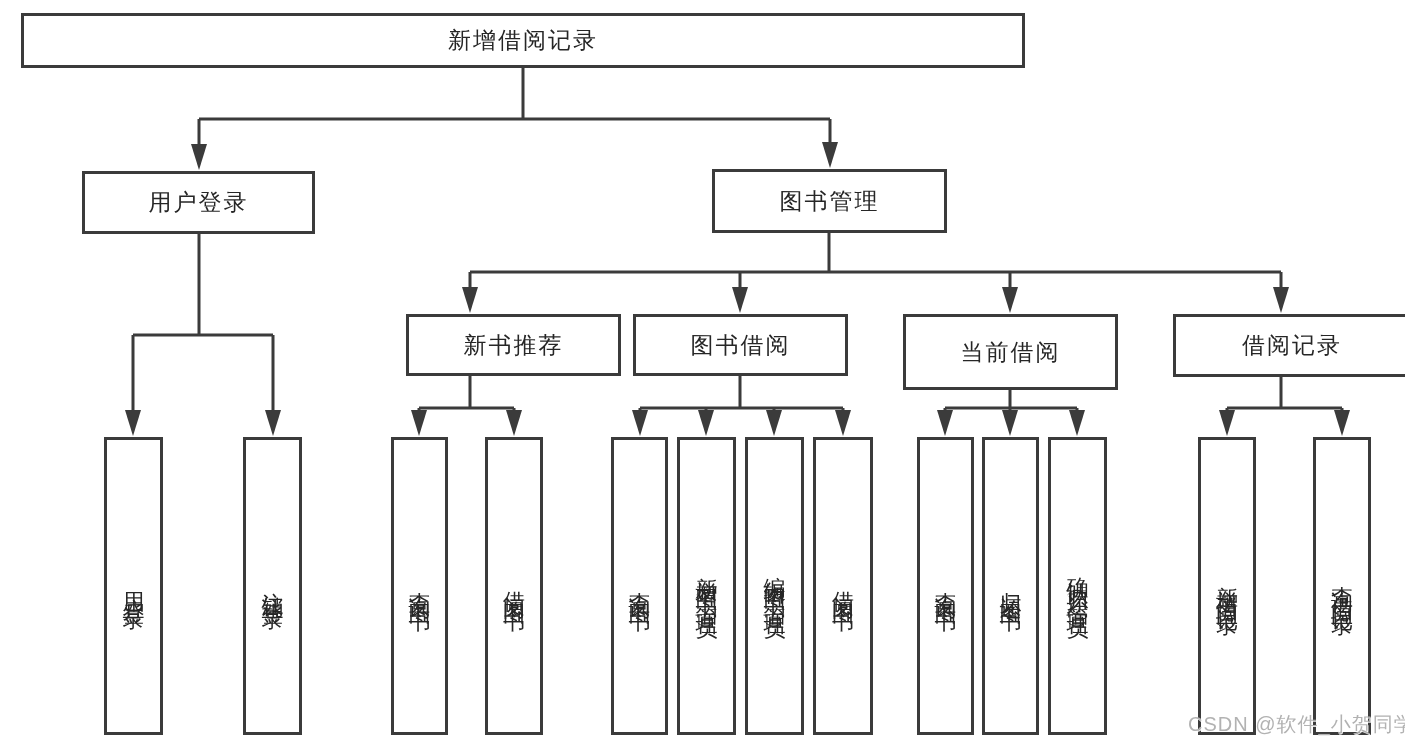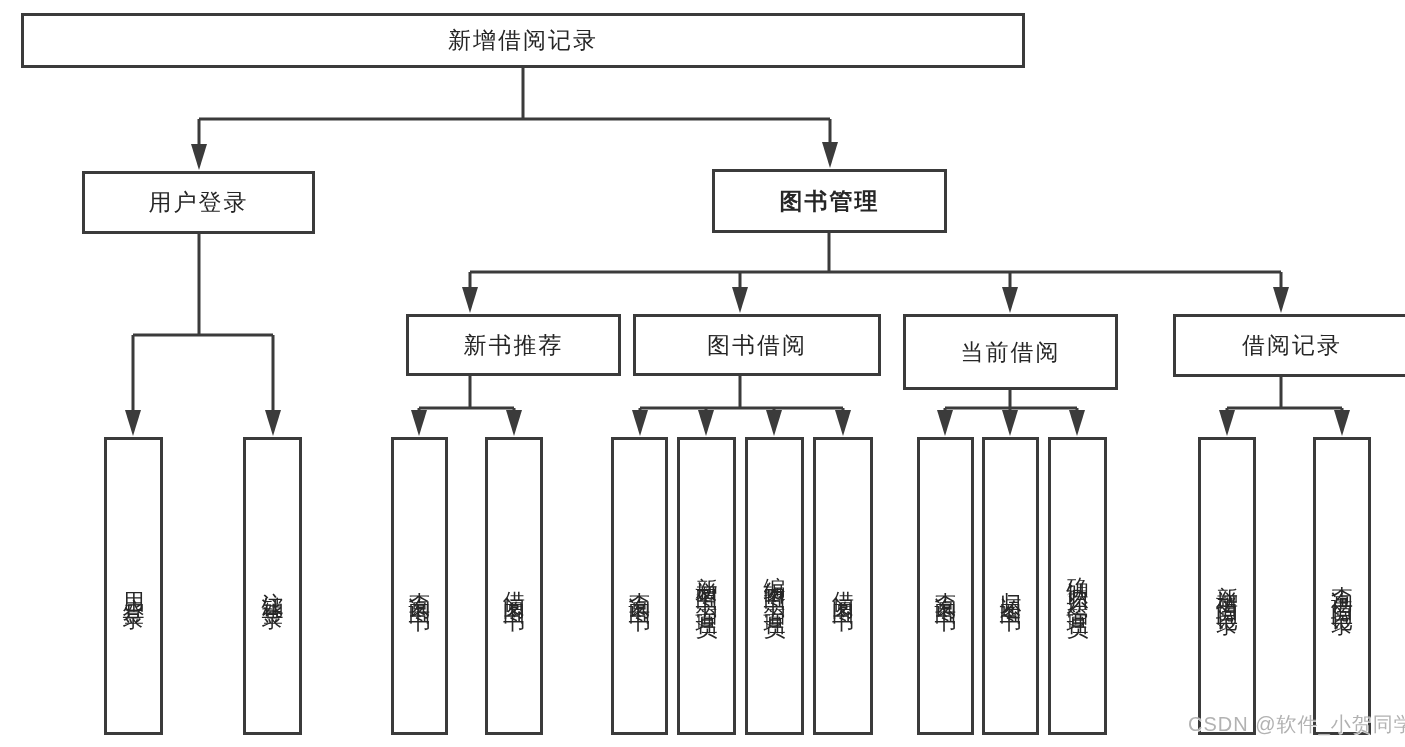--- a/index.html
+++ b/index.html
@@ -37,23 +37,23 @@
   .v-label {
     writing-mode: vertical-rl;
     text-orientation: mixed;
     font-size: 22px;
     letter-spacing: 6px;
     line-height: 1.1;
   }
   
   .n-root    { left: 21px;  top: 13px;  width: 1004px; height: 55px; }
   .n-login   { left: 82px;  top: 171px; width: 233px;  height: 63px; }
-  .n-mgmt    { left: 712px; top: 169px; width: 235px;  height: 64px; font-weight: bold; }
+  .n-mgmt    { left: 712px; top: 169px; width: 235px;  height: 64px; }
   .n-g0      { left: 363px; top: 314px; width: 215px;  height: 62px; margin-left: 43px; }
-  .n-g1      { left: 633px; top: 314px; width: 248px;  height: 62px; }
+  .n-g1      { left: 633px; top: 314px; width: 215px;  height: 62px; }
   .n-g2      { left: 903px; top: 314px; width: 215px;  height: 76px; }
   .n-g3      { left: 1173px;top: 314px; width: 238px;  height: 63px; text-align: right; }
   .leaf      { top: 437px;  height: 298px; }
   .l-a1 { left: 104px;  width: 59px; }
   .l-a2 { left: 243px;  width: 59px; }
   .l-b1 { left: 391px;  width: 57px; }
   .l-b2 { left: 485px;  width: 58px; }
   .l-c1 { left: 611px;  width: 57px; }
   .l-c2 { left: 677px;  width: 59px; }
   .l-c3 { left: 745px;  width: 59px; }

